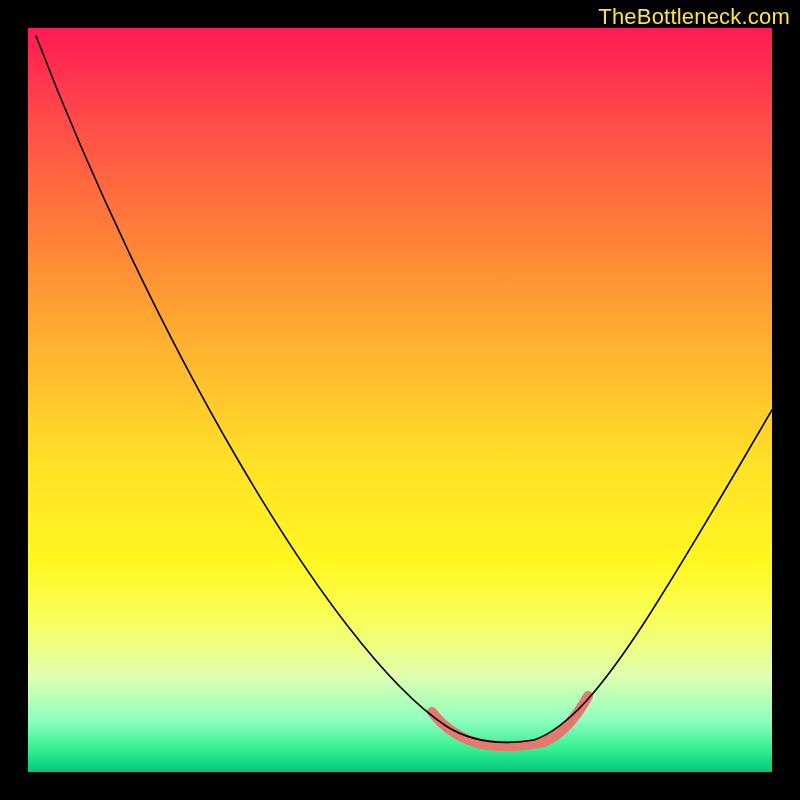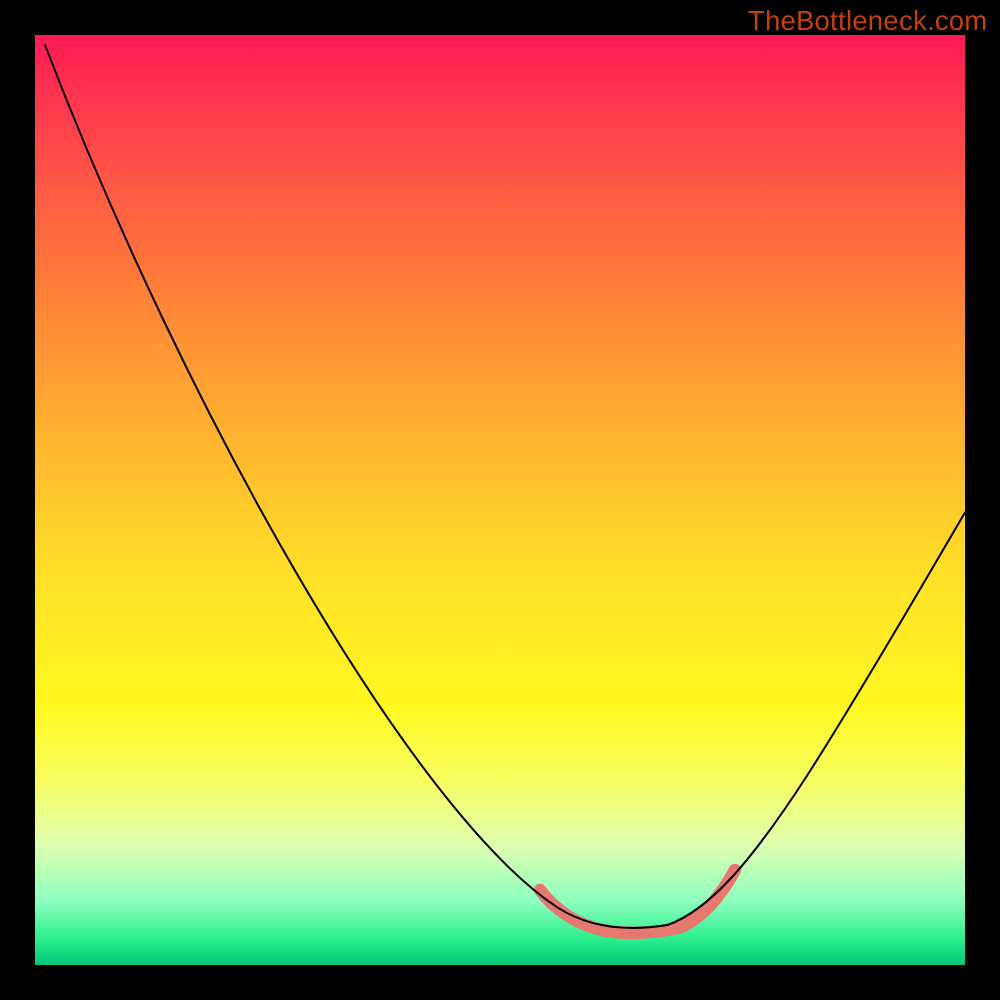--- a/index.html
+++ b/index.html
@@ -28,21 +28,21 @@
       #e0ffb0 87%,
       #90ffc0 93%,
       #30f090 97%,
       #00c878 100%
     );
   }
   .watermark {
     position: absolute;
     top: 4px;
     right: 10px;
-    color: #c2410c;
+    color: #fde047;
     font-size: 22px;
     font-weight: 500;
     letter-spacing: 0.2px;
     user-select: none;
   }
   svg.curves {
     position: absolute;
     left: 0;
     top: 0;
     width: 744px;

